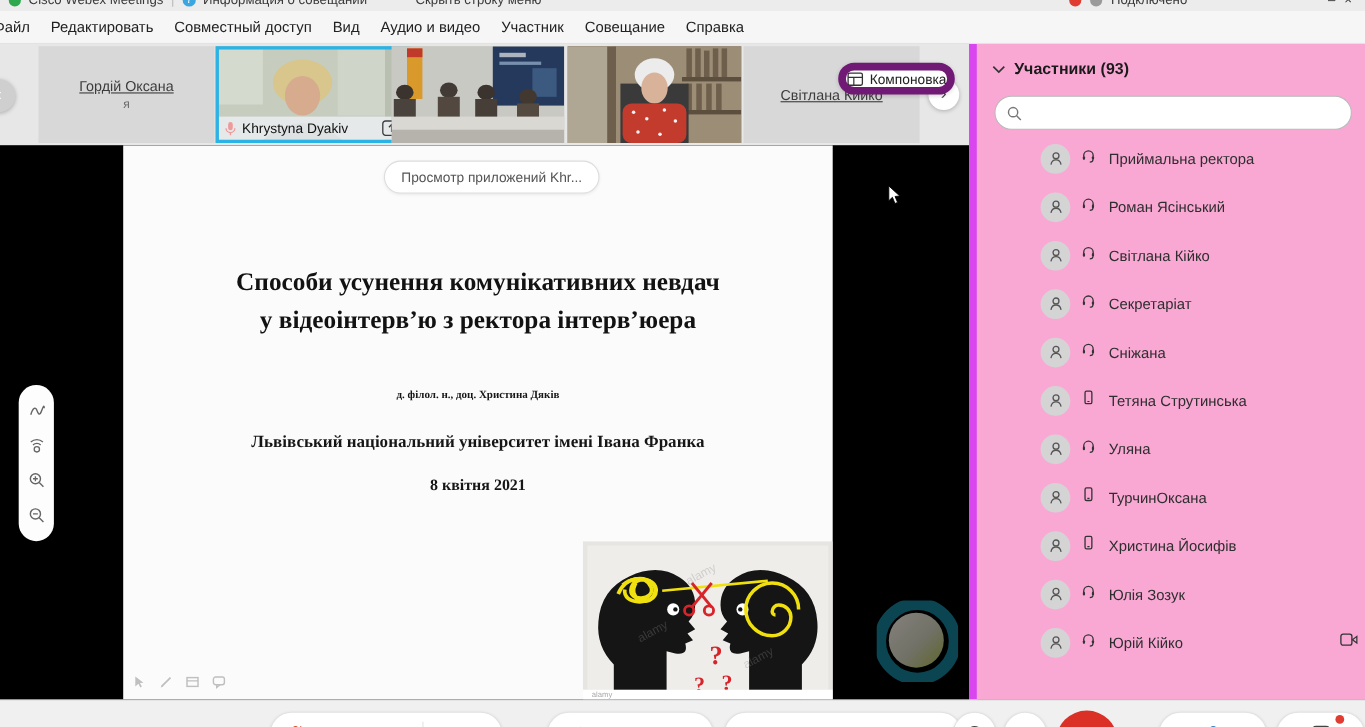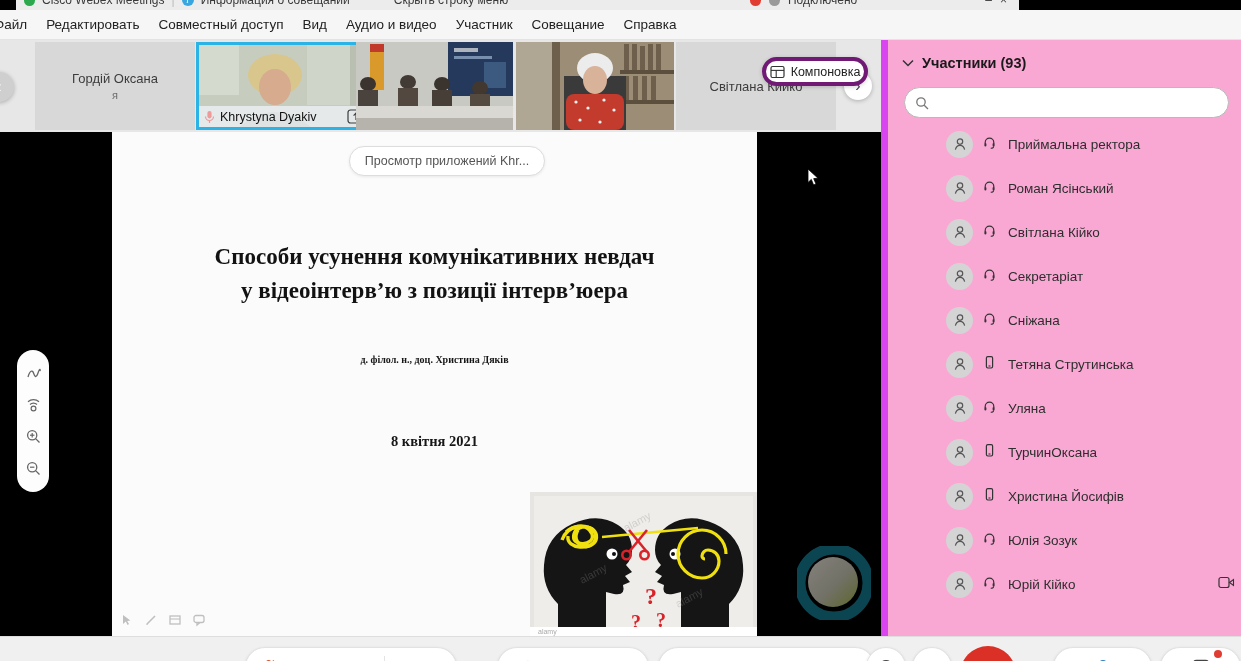--- a/index.html
+++ b/index.html
@@ -1,47 +1,47 @@
 <!DOCTYPE html>
 <html><head>
 <meta charset="utf-8">
 <style>
   * { box-sizing: border-box; margin: 0; padding: 0; }
   html,body { width:1241px; height:661px; overflow:hidden; }
   body { position:relative; background:#000; font-family:"Liberation Sans", sans-serif; }
 
   
-  .titlebar { position:absolute; left:16px; top:0; width:1003px; height:10px; background:#ececec; overflow:hidden; z-index:40; }
+  .titlebar { position:absolute; left:0; top:0; width:1241px; height:10px; background:#ececec; overflow:hidden; z-index:40; }
   .tb-inner { position:absolute; top:-7px; left:8px; display:flex; align-items:center; gap:7px; font-size:12px; color:#3a3a3a; white-space:nowrap; }
   .tb-ball { width:11px; height:11px; border-radius:50%; background:#2ea84f; display:inline-block; }
   .tb-info { width:12px; height:12px; border-radius:50%; background:#3aa6e0; color:#fff; font-size:9px; text-align:center; line-height:12px; font-style:italic; font-family:"Liberation Serif",serif; }
   .tb-sep { color:#bbb; }
   .tb-right { position:absolute; top:-7px; right:12px; display:flex; align-items:center; gap:8px; font-size:12px; color:#3a3a3a; }
   .tb-dot-red { width:11px; height:11px; border-radius:50%; background:#e03c31; }
   .tb-dot-gray { width:11px; height:11px; border-radius:50%; background:#9a9a9a; }
   .tb-min { margin-left:120px; color:#333; }
 
   
   .menubar { position:absolute; left:0; top:10px; width:1241px; height:30px; background:#f6f6f6; border-bottom:1px solid #e3e3e3; display:flex; align-items:center; gap:19px; padding-left:0; z-index:39; }
   .mitem { font-size:13.5px; color:#222; cursor:default; }
   .mitem:first-child { margin-left:-6px; }
 
   
   .filmstrip { position:absolute; left:0; top:40px; width:881px; height:92px; background:#e7e7e7; z-index:10; }
   .thumb { position:absolute; top:2px; height:88px; overflow:hidden; }
   .thumb.gray { background:#d8d8d8; display:flex; flex-direction:column; align-items:center; justify-content:center; }
-  .thumb-name { font-size:13px; color:#3c3c3c; }
+  .thumb-name { font-size:13px; color:#3c3c3c;text-decoration:underline; }
   .thumb-sub { font-size:11px; color:#6a6a6a; margin-top:3px; }
   .thumb.active { border:3px solid #2bb3e6; }
   .vlabel { position:absolute; left:0; right:0; bottom:0; height:21px; background:rgba(233,237,240,.88); display:flex; align-items:center; gap:5px; padding:0 5px; }
   .vlabel .vname { flex:1; font-size:12.5px; color:#111; white-space:nowrap; overflow:hidden; }
   .strip-btn { position:absolute; border-radius:50%; background:#fff; box-shadow:0 1px 4px rgba(0,0,0,.25); display:flex; align-items:center; justify-content:center; font-size:16px; color:#444; cursor:pointer; }
   .prev-btn { left:-16px; top:32px; width:30px; height:30px; background:#cfcfcf; color:#fff; }
   .next-btn { left:844px; top:32px; width:28px; height:28px; }
-  .layout-btn { position:absolute; left:762px; top:17px; width:106px; height:29px; background:#fff; border:4px solid #701a75; border-radius:15px; box-shadow:0 1px 4px rgba(0,0,0,.18); display:flex; align-items:center; justify-content:center; gap:6px; font-size:12.5px; color:#222; cursor:pointer; z-index:12; }
+  .layout-btn { position:absolute; left:762px; top:17px; width:106px; height:29px; background:#fff; border:7px solid #701a75; border-radius:15px; box-shadow:0 1px 4px rgba(0,0,0,.18); display:flex; align-items:center; justify-content:center; gap:6px; font-size:12.5px; color:#222; cursor:pointer; z-index:12; }
 
   
   .stage { position:absolute; left:12px; top:132px; width:881px; height:504px; background:#000; overflow:hidden; }
   .slide { position:absolute; left:100px; top:0; width:645px; height:504px; background:#fbfbfb; }
   .appview-pill { position:absolute; left:237px; top:14px; width:196px; height:30px; background:#fff; border:1px solid #ddd; border-radius:16px; display:flex; align-items:center; justify-content:center; font-size:12.5px; color:#555; box-shadow:0 1px 3px rgba(0,0,0,.08); }
   .slide-title { position:absolute; left:0; top:108px; width:100%; text-align:center; font-family:"Liberation Serif", serif; font-weight:bold; font-size:23px; color:#121212; line-height:34px; }
   .slide-author { position:absolute; left:0; top:222px; width:100%; text-align:center; font-family:"Liberation Serif", serif; font-weight:bold; font-size:10px; color:#161616; }
   .slide-univ { position:absolute; left:0; top:261px; width:100%; text-align:center; font-family:"Liberation Serif", serif; font-weight:bold; font-size:15.5px; color:#161616; }
   .slide-date { position:absolute; left:0; top:301px; width:100%; text-align:center; font-family:"Liberation Serif", serif; font-weight:bold; font-size:14.5px; color:#161616; }
   .slide-img { position:absolute; left:418px; top:360px; width:227px; height:144px; }
@@ -218,23 +218,24 @@
   <div class="strip-btn next-btn">
     <span>›</span>
   </div>
 </div>
 
 <div class="stage">
   <div class="slide">
     <div class="appview-pill">Просмотр приложений Khr...</div>
     <div class="slide-title">
       <div>Способи усунення комунікативних невдач</div>
-      <div>у відеоінтерв’ю з позиції інтерв’юера</div>
+      <div>у відеоінтерв’ю з ректора інтерв’юера</div>
     </div>
     <div class="slide-author">д. філол. н., доц. Христина Дяків</div>
+    <div class="slide-univ">Львівський національний університет імені Івана Франка</div>
     <div class="slide-date">8 квітня 2021</div>
 
     <svg class="slide-img" viewBox="0 0 227 144">
       <rect width="227" height="144" fill="#e7e5e2"></rect>
       <rect x="4" y="4" width="219" height="131" fill="#efedea"></rect>
       <path d="M28 144 L28 112 Q12 96 14 73 Q16 44 42 32 Q68 20 88 33 Q102 42 102 58 Q102 67 96 73 L102 80 L95 84 L100 90 L93 93 Q96 104 84 102 L76 100 L76 144 Z" fill="#151515"></path>
       <path d="M199 144 L199 112 Q215 96 213 73 Q211 44 185 32 Q159 20 139 33 Q125 42 125 58 Q125 67 131 73 L125 80 L132 84 L127 90 L134 93 Q131 104 143 102 L151 100 L151 144 Z" fill="#151515"></path>
       <circle cx="82" cy="62" r="5.5" fill="#fff"></circle>
         <circle cx="84" cy="62" r="2" fill="#111"></circle>
       <circle cx="145" cy="62" r="5.5" fill="#fff"></circle>

